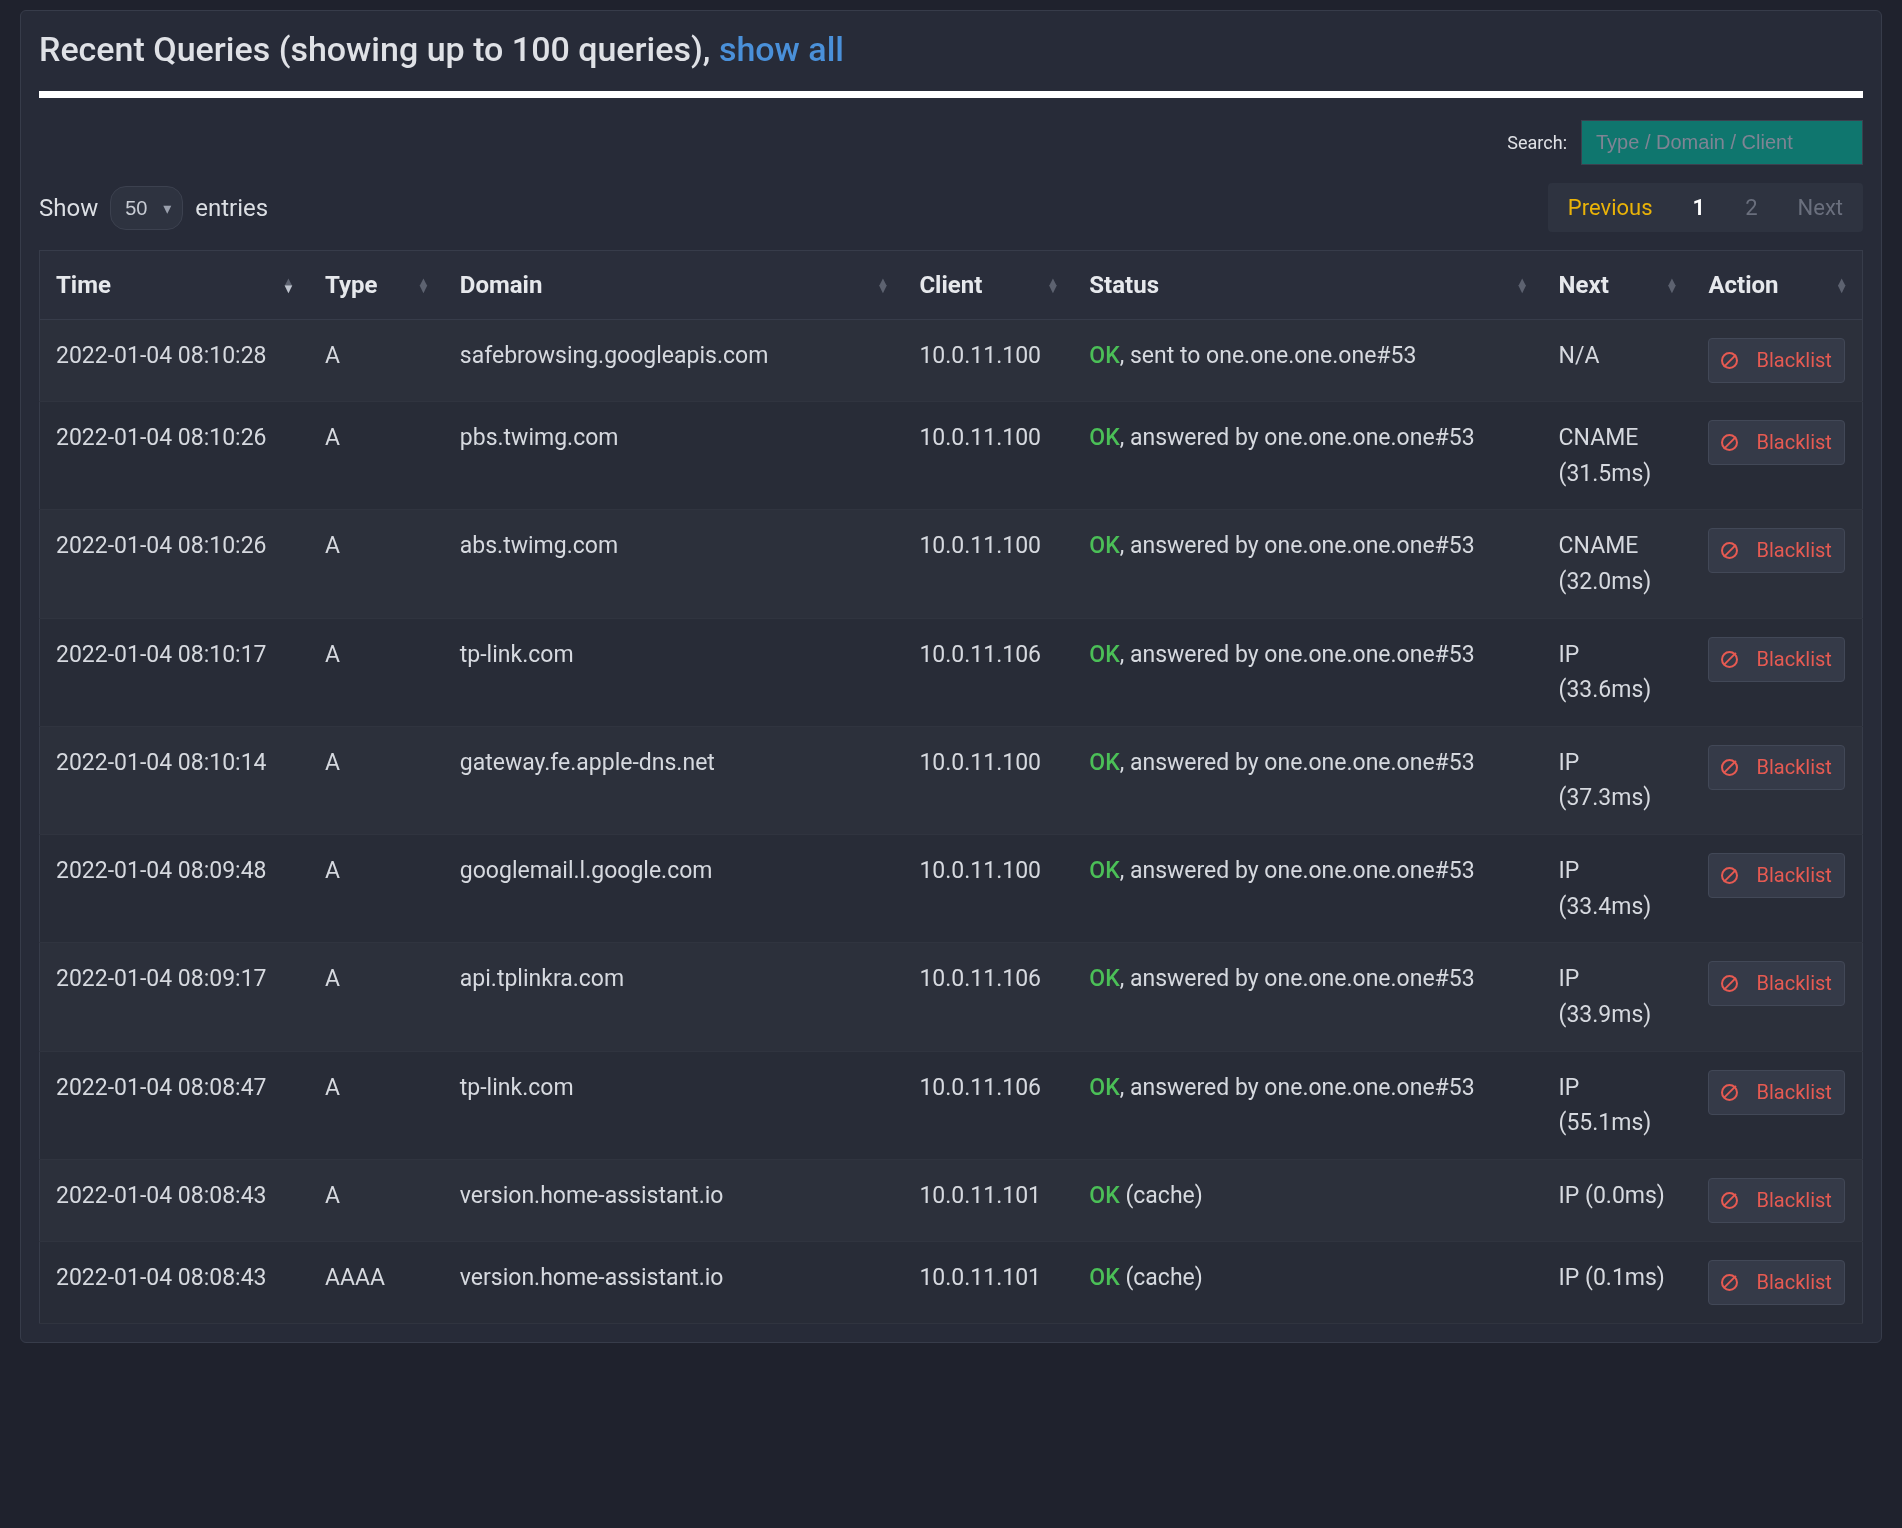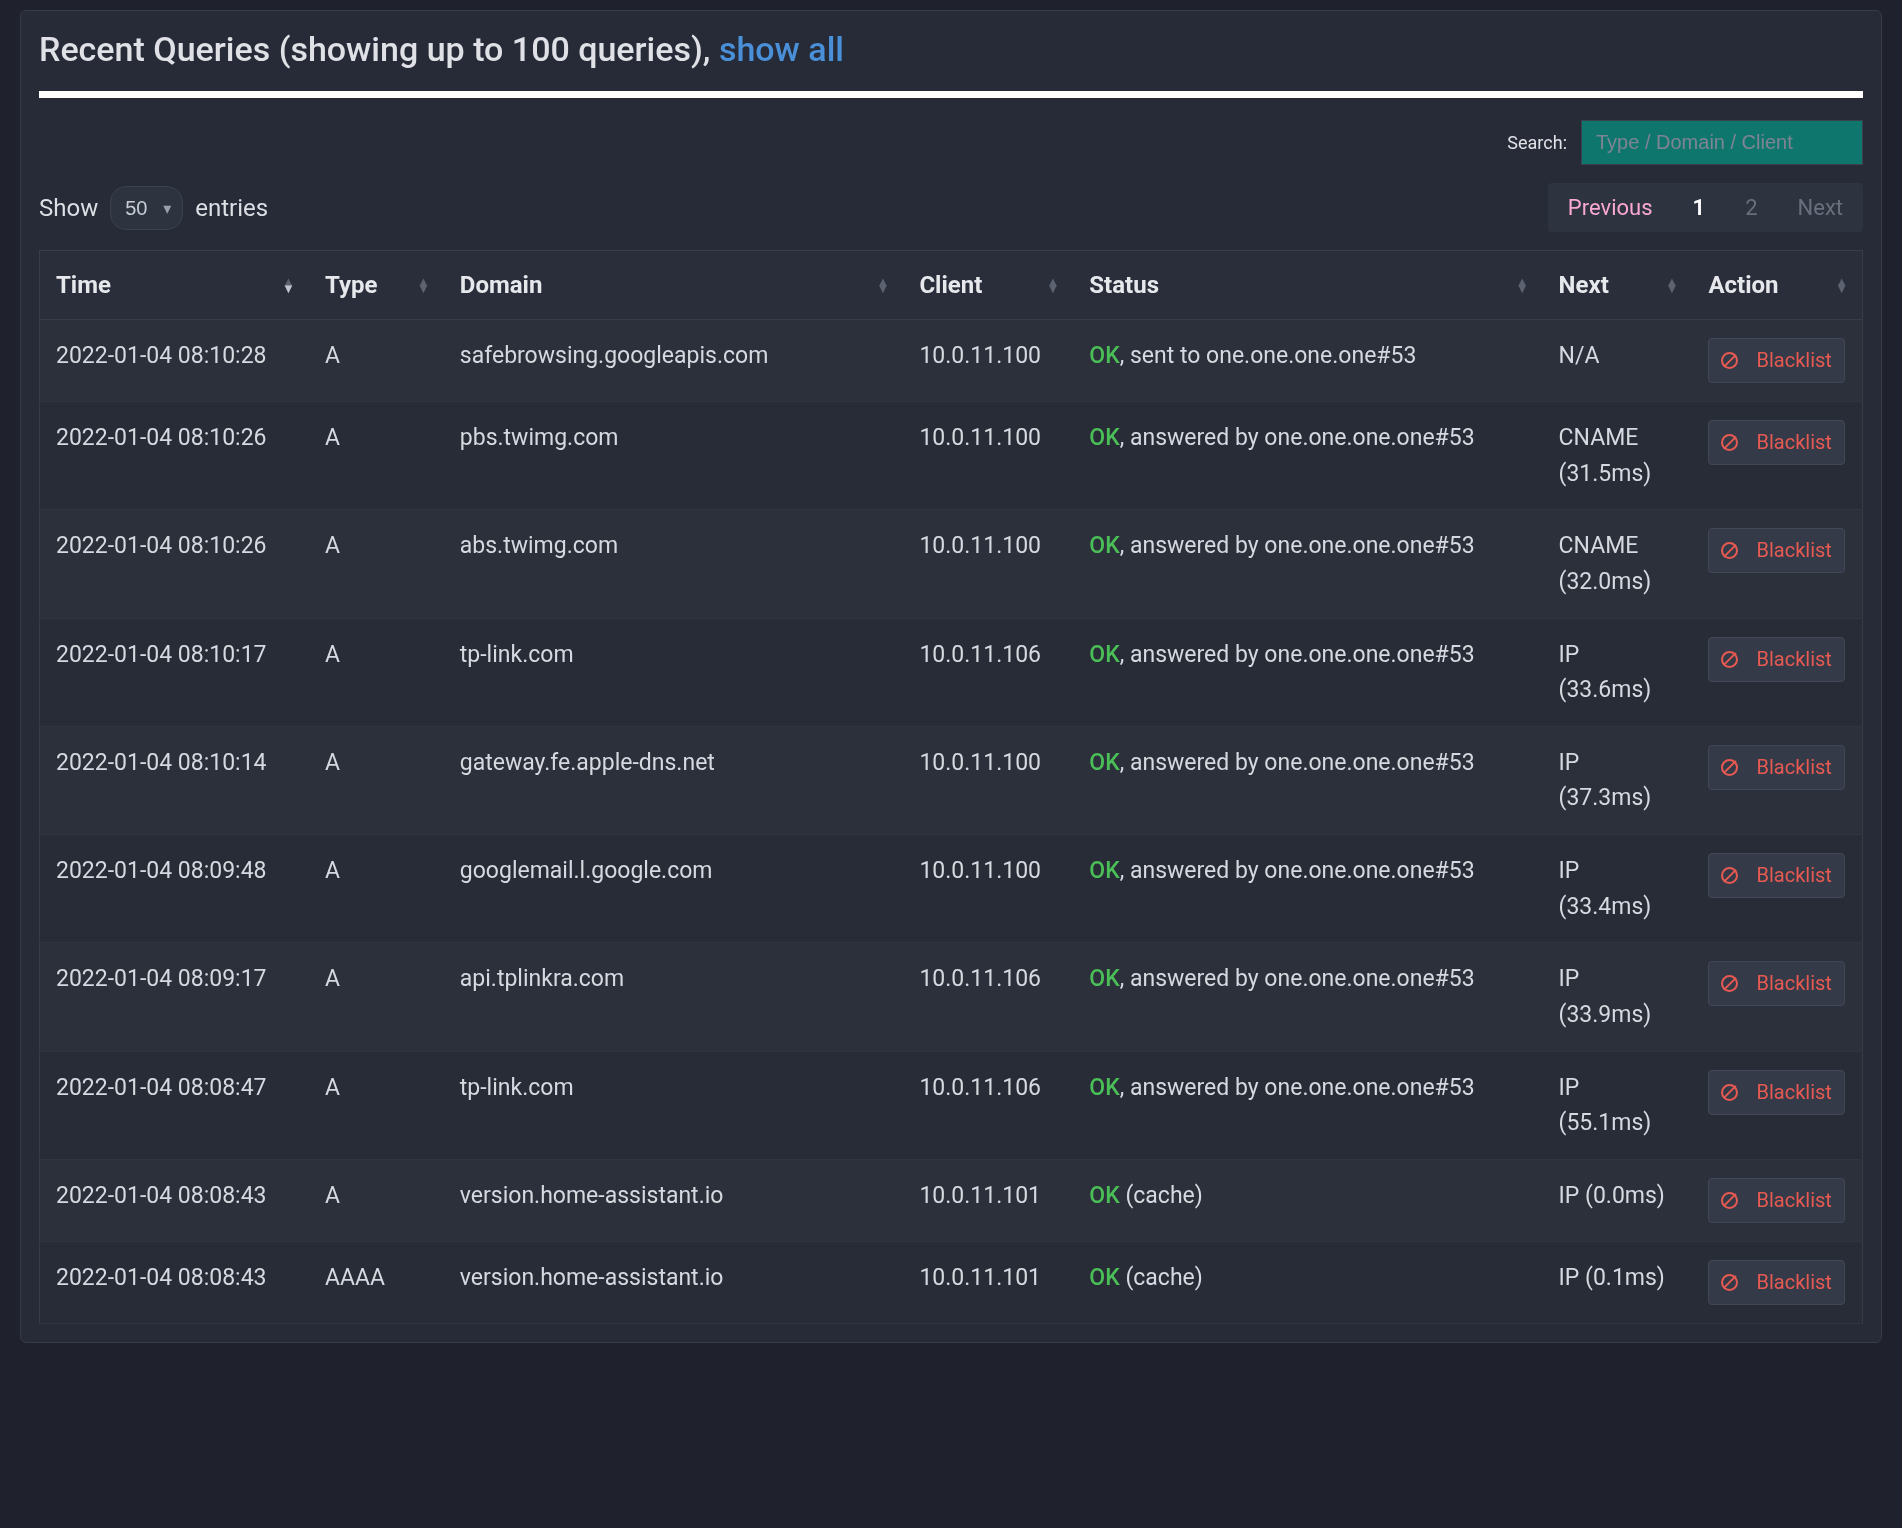--- a/index.html
+++ b/index.html
@@ -89,21 +89,21 @@
   }
   .pagination {
     display: flex;
     background: #2e3340;
     border-radius: 4px;
     overflow: hidden;
   }
   .page-btn {
     padding: 12px 20px;
     font-size: 22px;
-    color: #f9a8d4;
+    color: #eab308;
     cursor: pointer;
     user-select: none;
   }
   .page-btn.current {
     color: #ffffff;
     font-weight: 600;
   }
   .page-btn.disabled {
     color: #6a6f7d;
     cursor: default;

